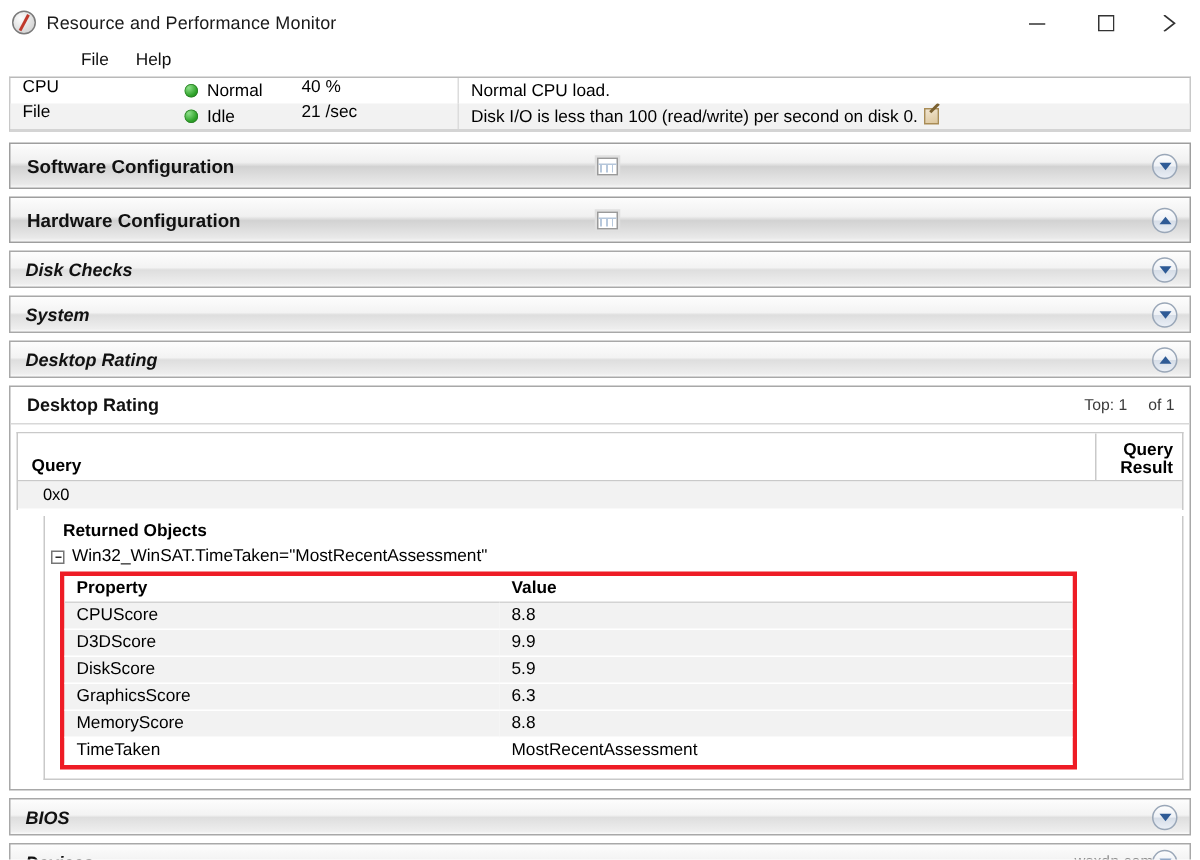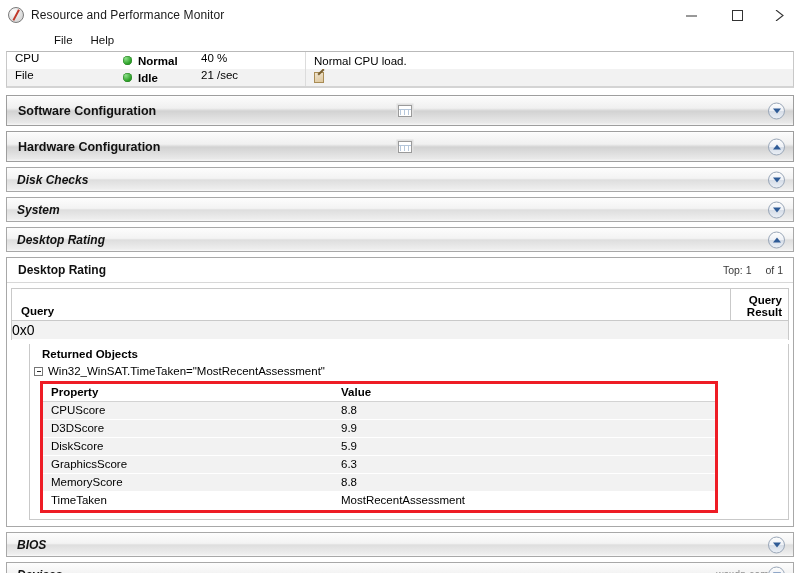--- a/index.html
+++ b/index.html
@@ -88,21 +88,21 @@
     margin-top: 1px;
   }
   .status-row {
     display: flex;
     height: 17px;
     font-size: 11.5px;
   }
   .status-row.alt { background: #f2f2f2; }
   .cell { padding-left: 8px; overflow: hidden; white-space: nowrap; }
   .c-name  { width: 108px; }
-  .c-state { width: 78px; display: flex; align-items: center; gap: 6px; font-weight: bold; }
+  .c-state { width: 78px; display: flex; align-items: center; gap: 6px; }
   .c-val   { width: 112px; }
   .c-desc  { flex: 1; display: flex; align-items: center; gap: 4px; border-left: 1px solid #dcdcdc; height: 100%; }
   .dot {
     width: 9px; height: 9px; border-radius: 50%;
     background: radial-gradient(circle at 32% 28%, #8ee08a, #2fa32a 60%, #1d7a1a);
     box-shadow: 0 0 0 0.5px #2a7f26 inset;
     flex: 0 0 auto;
   }
   .note-icon {
     width: 10px; height: 11px;
@@ -255,23 +255,23 @@
   }
   .qrow .qq {
     flex: 1;
     display: flex; align-items: center; gap: 5px;
     padding-left: 4px;
     font-size: 11.5px;
     white-space: nowrap;
   }
   .qrow .qr {
     width: 57px;
-    text-align: left;
+    text-align: center;
     padding-right: 6px;
-    font-size: 14px;
+    font-size: 11px;
   }
 
   .expander {
     width: 9px; height: 9px;
     border: 1px solid #767676;
     background: #ffffff;
     position: relative;
     flex: 0 0 auto;
   }
   .expander::before {
@@ -379,20 +379,21 @@
     </div>
 
     <div class="status-row alt">
       <div class="cell c-name">File</div>
       <div class="cell c-state">
         <span class="dot"></span>
         <span>Idle</span>
       </div>
       <div class="cell c-val">21 /sec</div>
       <div class="cell c-desc">
+        <span>Disk I/O is less than 100 (read/write) per second on disk 0.</span>
         <span class="note-icon"></span>
       </div>
     </div>
 
   </div>
 
   <div class="big-section">
     <div class="label">Software Configuration</div>
     <div class="grid-icon"></div>
     <div class="chev-btn down">

